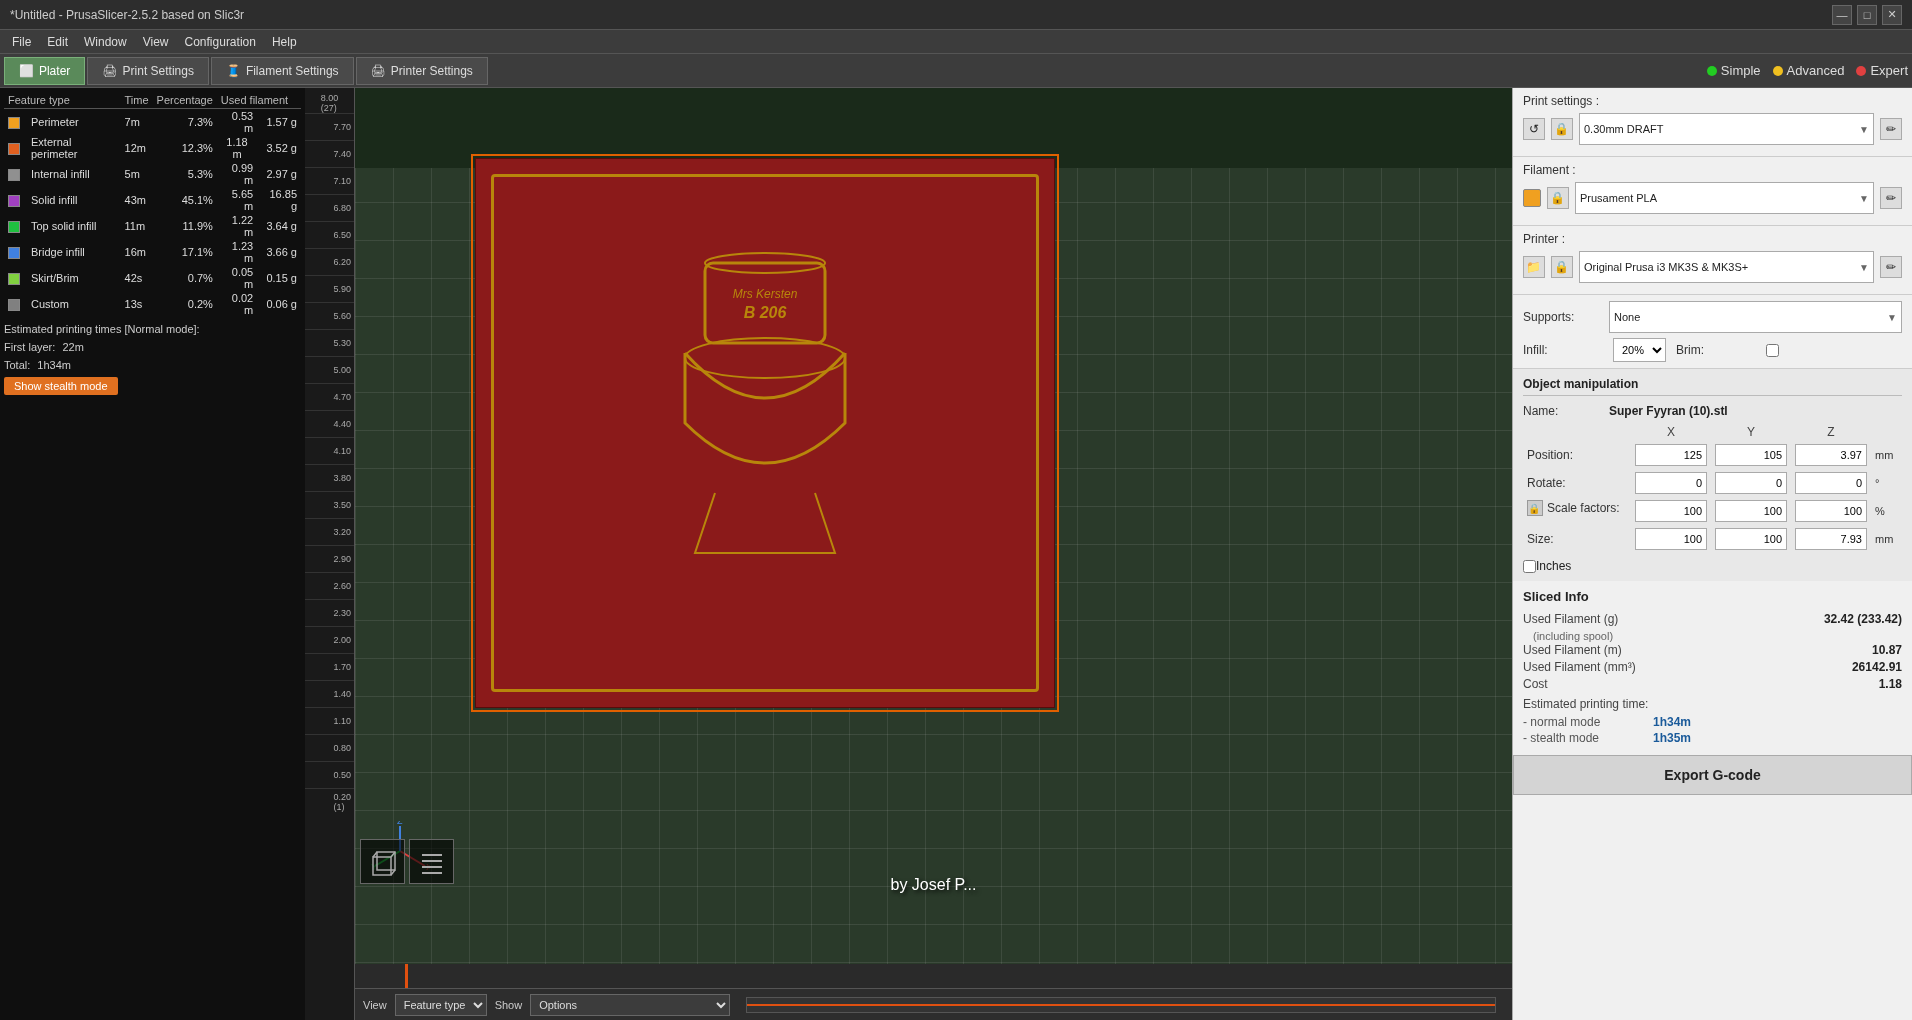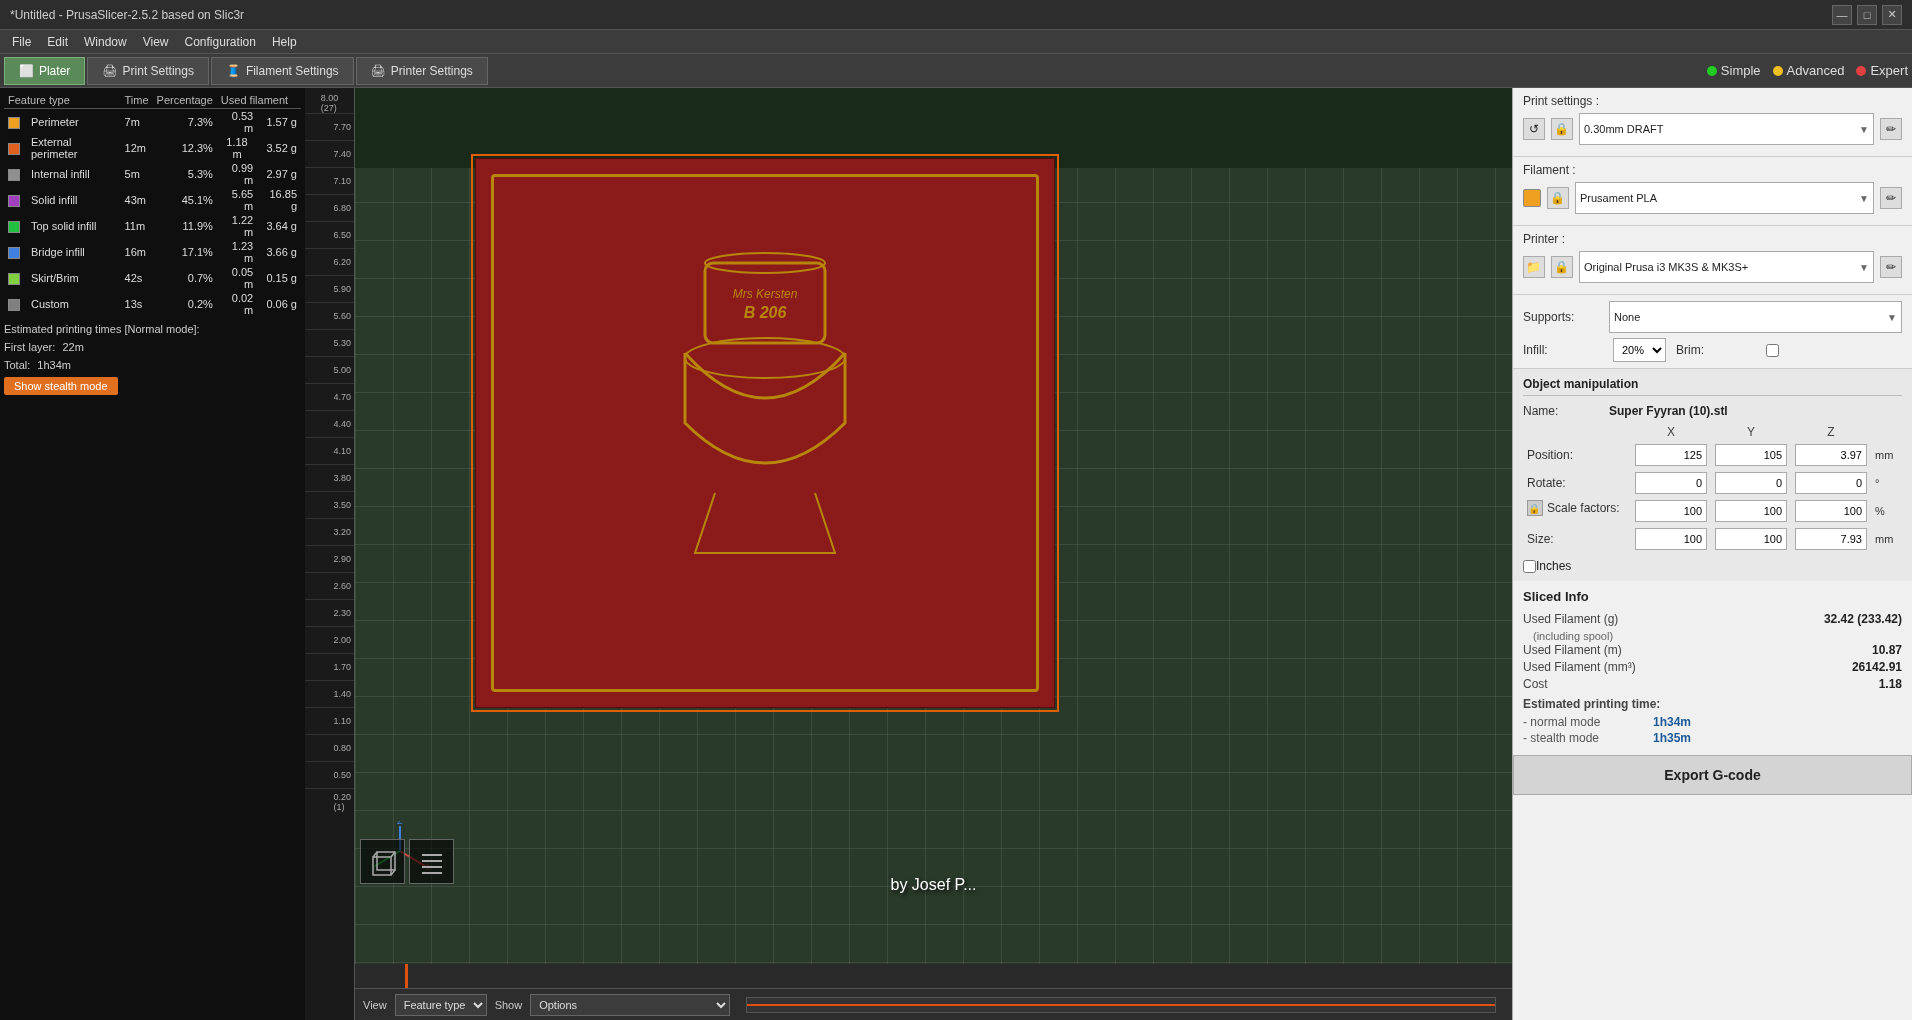--- a/index.html
+++ b/index.html
@@ -572,21 +572,21 @@
         <span class="info-label">Used Filament (mm³)</span>
         <span class="info-value">26142.91</span>
       </div>
 
       <div class="info-row">
         <span class="info-label">Cost</span>
         <span class="info-value">1.18</span>
       </div>
 
       <div class="print-time-section">
-        <div style="margin-bottom:4px;color:#444;font-size:12px;font-weight:bold;">Estimated printing time:</div>
+        <div style="margin-bottom:4px;color:#444;font-size:12px;">Estimated printing time:</div>
         <div class="print-time-row">
           <span class="print-time-label">- normal mode</span>
           <span class="print-time-value">1h34m</span>
         </div>
         <div class="print-time-row">
           <span class="print-time-label">- stealth mode</span>
           <span class="print-time-value">1h35m</span>
         </div>
       </div>
     </div>

